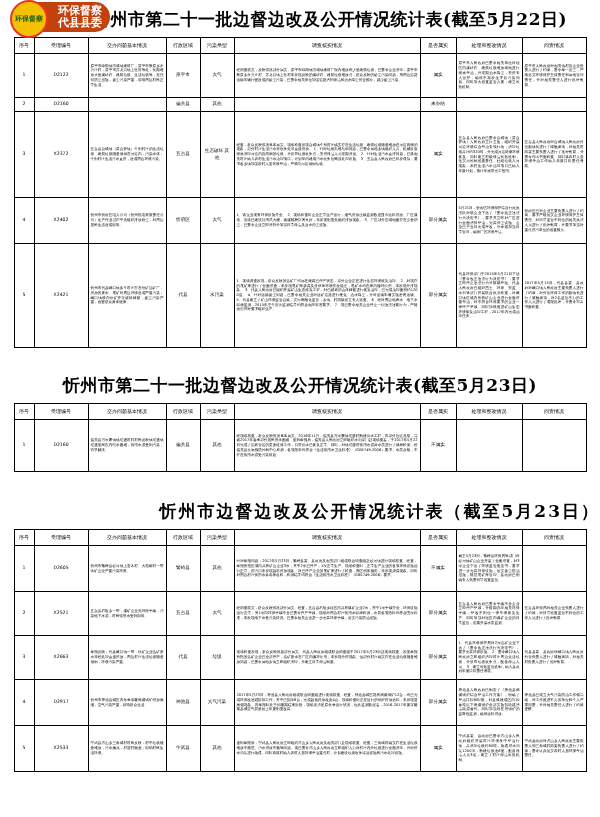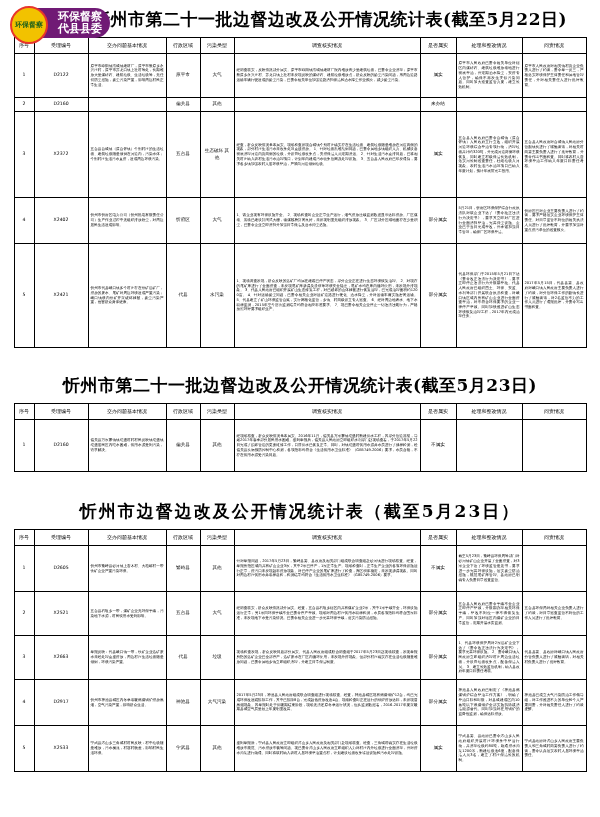--- a/index.html
+++ b/index.html
@@ -7,23 +7,23 @@
     width:600px;
     background:#ffffff;
     font-family:"DejaVu Sans","Liberation Sans",sans-serif;
     color:#000;
   }
   .page{width:600px;padding:0;box-sizing:border-box;}
 
   
   .logo-wrap{position:relative;height:34px;}
   .logo{
-    position:absolute;left:14px;top:8px;
+    position:absolute;left:14px;top:2px;
     width:96px;height:30px;
-    background:#701a75;
+    background:#c2410c;
     border-radius:15px;
     color:#fff;
     display:flex;align-items:center;justify-content:flex-end;
     padding-right:8px;box-sizing:border-box;
     font-size:11px;font-weight:bold;line-height:1.05;
   }
   .logo .badge{
     position:absolute;left:-4px;top:-2px;
     width:34px;height:34px;border-radius:50%;
     background:#f2c200;border:2px solid #e8352c;
@@ -36,21 +36,21 @@
   h1.doc-title{
     font-family:"DejaVu Serif","Liberation Serif",serif;
     font-size:17px;
     font-weight:bold;
     text-align:center;
     margin:0 0 6px 0;
     letter-spacing:0.5px;
   }
   h1.doc-title.t1{margin-top:-26px;padding-left:60px;}
   h1.doc-title.t2{margin-top:14px;}
-  h1.doc-title.t3{margin-top:16px;letter-spacing:2px;}
+  h1.doc-title.t3{margin-top:16px;letter-spacing:2px;text-align:right;}
 
   
   table{
     border-collapse:collapse;
     width:572px;
     margin:0 auto 2px auto;
     table-layout:fixed;
   }
   th,td{
     border:1px solid #000;

